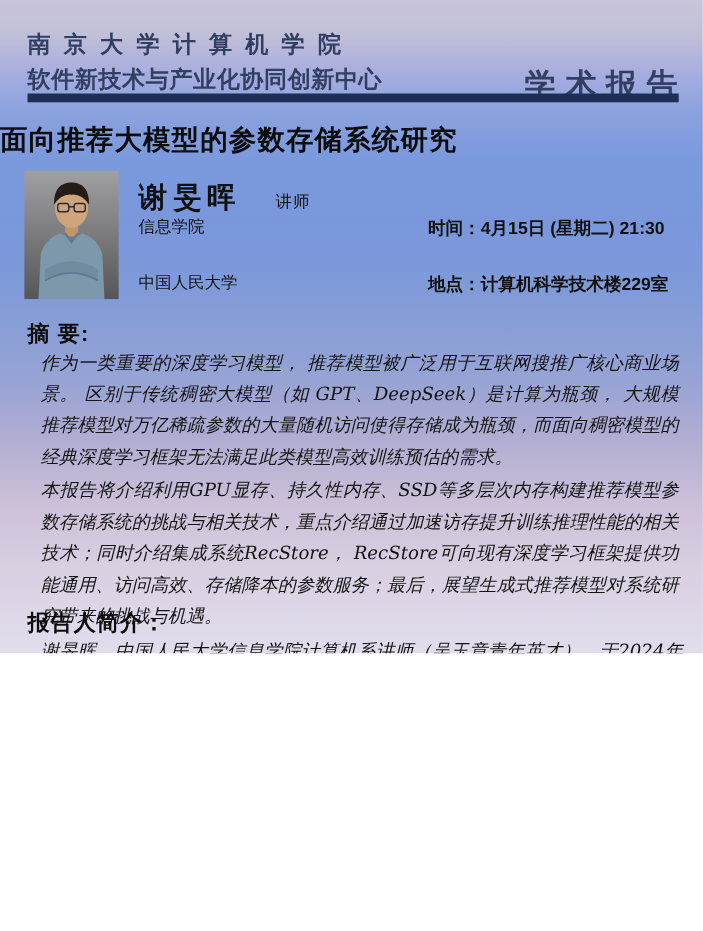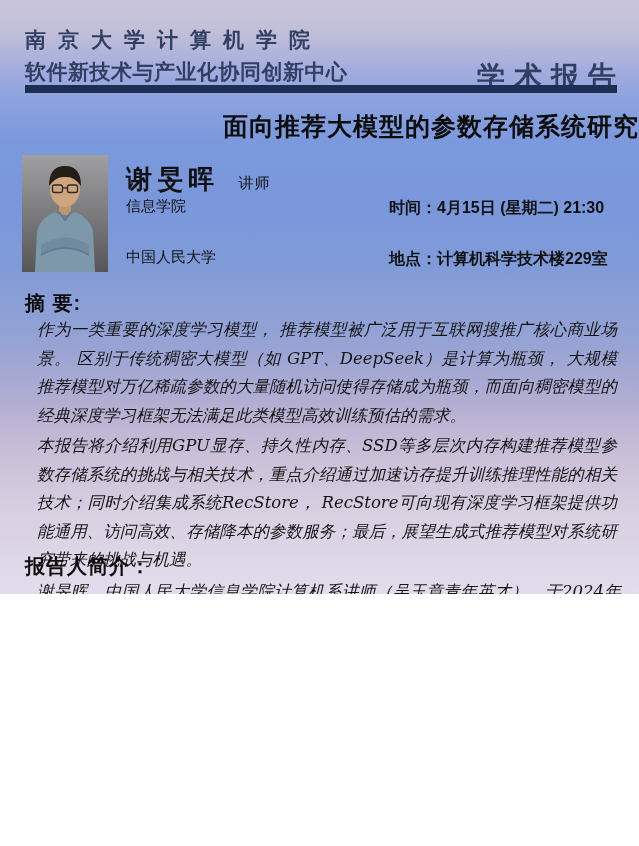--- a/index.html
+++ b/index.html
@@ -22,26 +22,26 @@
       #d9d0e2 87%,
       #e1dded 100%);
     color:#111;
   }
   .hdr{position:absolute;left:25px;top:26px;color:#333e63;font-weight:bold;}
   .hdr-l1{font-size:21px;letter-spacing:12px;white-space:nowrap;}
   .hdr-l2{font-size:21px;letter-spacing:0.5px;margin-top:4px;white-space:nowrap;}
   .badge{position:absolute;right:14px;top:38px;color:#333e63;font-weight:bold;
          font-size:28px;letter-spacing:9px;white-space:nowrap;margin-top:20px;}
   .bar{position:absolute;left:25px;top:85px;width:592px;height:8px;background:#1e2f55;}
-  .title{position:absolute;left:0;top:110px;width:100%;text-align:right;
+  .title{position:absolute;left:0;top:110px;width:100%;text-align:left;
          font-size:25px;font-weight:bold;letter-spacing:1px;color:#0d0d0d;}
   .photo{position:absolute;left:22px;top:155px;width:86px;height:117px;display:block;}
   .name-row{position:absolute;left:126px;top:162px;white-space:nowrap;}
   .name{font-family:"DejaVu Serif",serif;font-weight:bold;font-size:26px;letter-spacing:5px;}
-  .post{font-size:15px;margin-left:15px;letter-spacing:1px;}
+  .post{font-size:15px;margin-left:27px;letter-spacing:1px;}
   .dept{position:absolute;left:126px;top:197px;font-size:15px;}
   .affil{position:absolute;left:126px;top:248px;font-size:15px;}
   .when{position:absolute;left:389px;top:198px;font-size:16px;font-weight:bold;white-space:nowrap;}
   .where{position:absolute;left:389px;top:249px;font-size:16px;font-weight:bold;white-space:nowrap;}
   .sec-h{font-size:20px;font-weight:bold;letter-spacing:1px;color:#0d0d0d;}
   .abs-h{position:absolute;left:25px;top:290px;}
   .abs-body{position:absolute;left:25px;top:316px;width:592px;}
   .bio-h{position:absolute;left:25px;top:553px;}
   .bio-body{position:absolute;left:25px;top:578px;width:596px;}
   .body-p{

